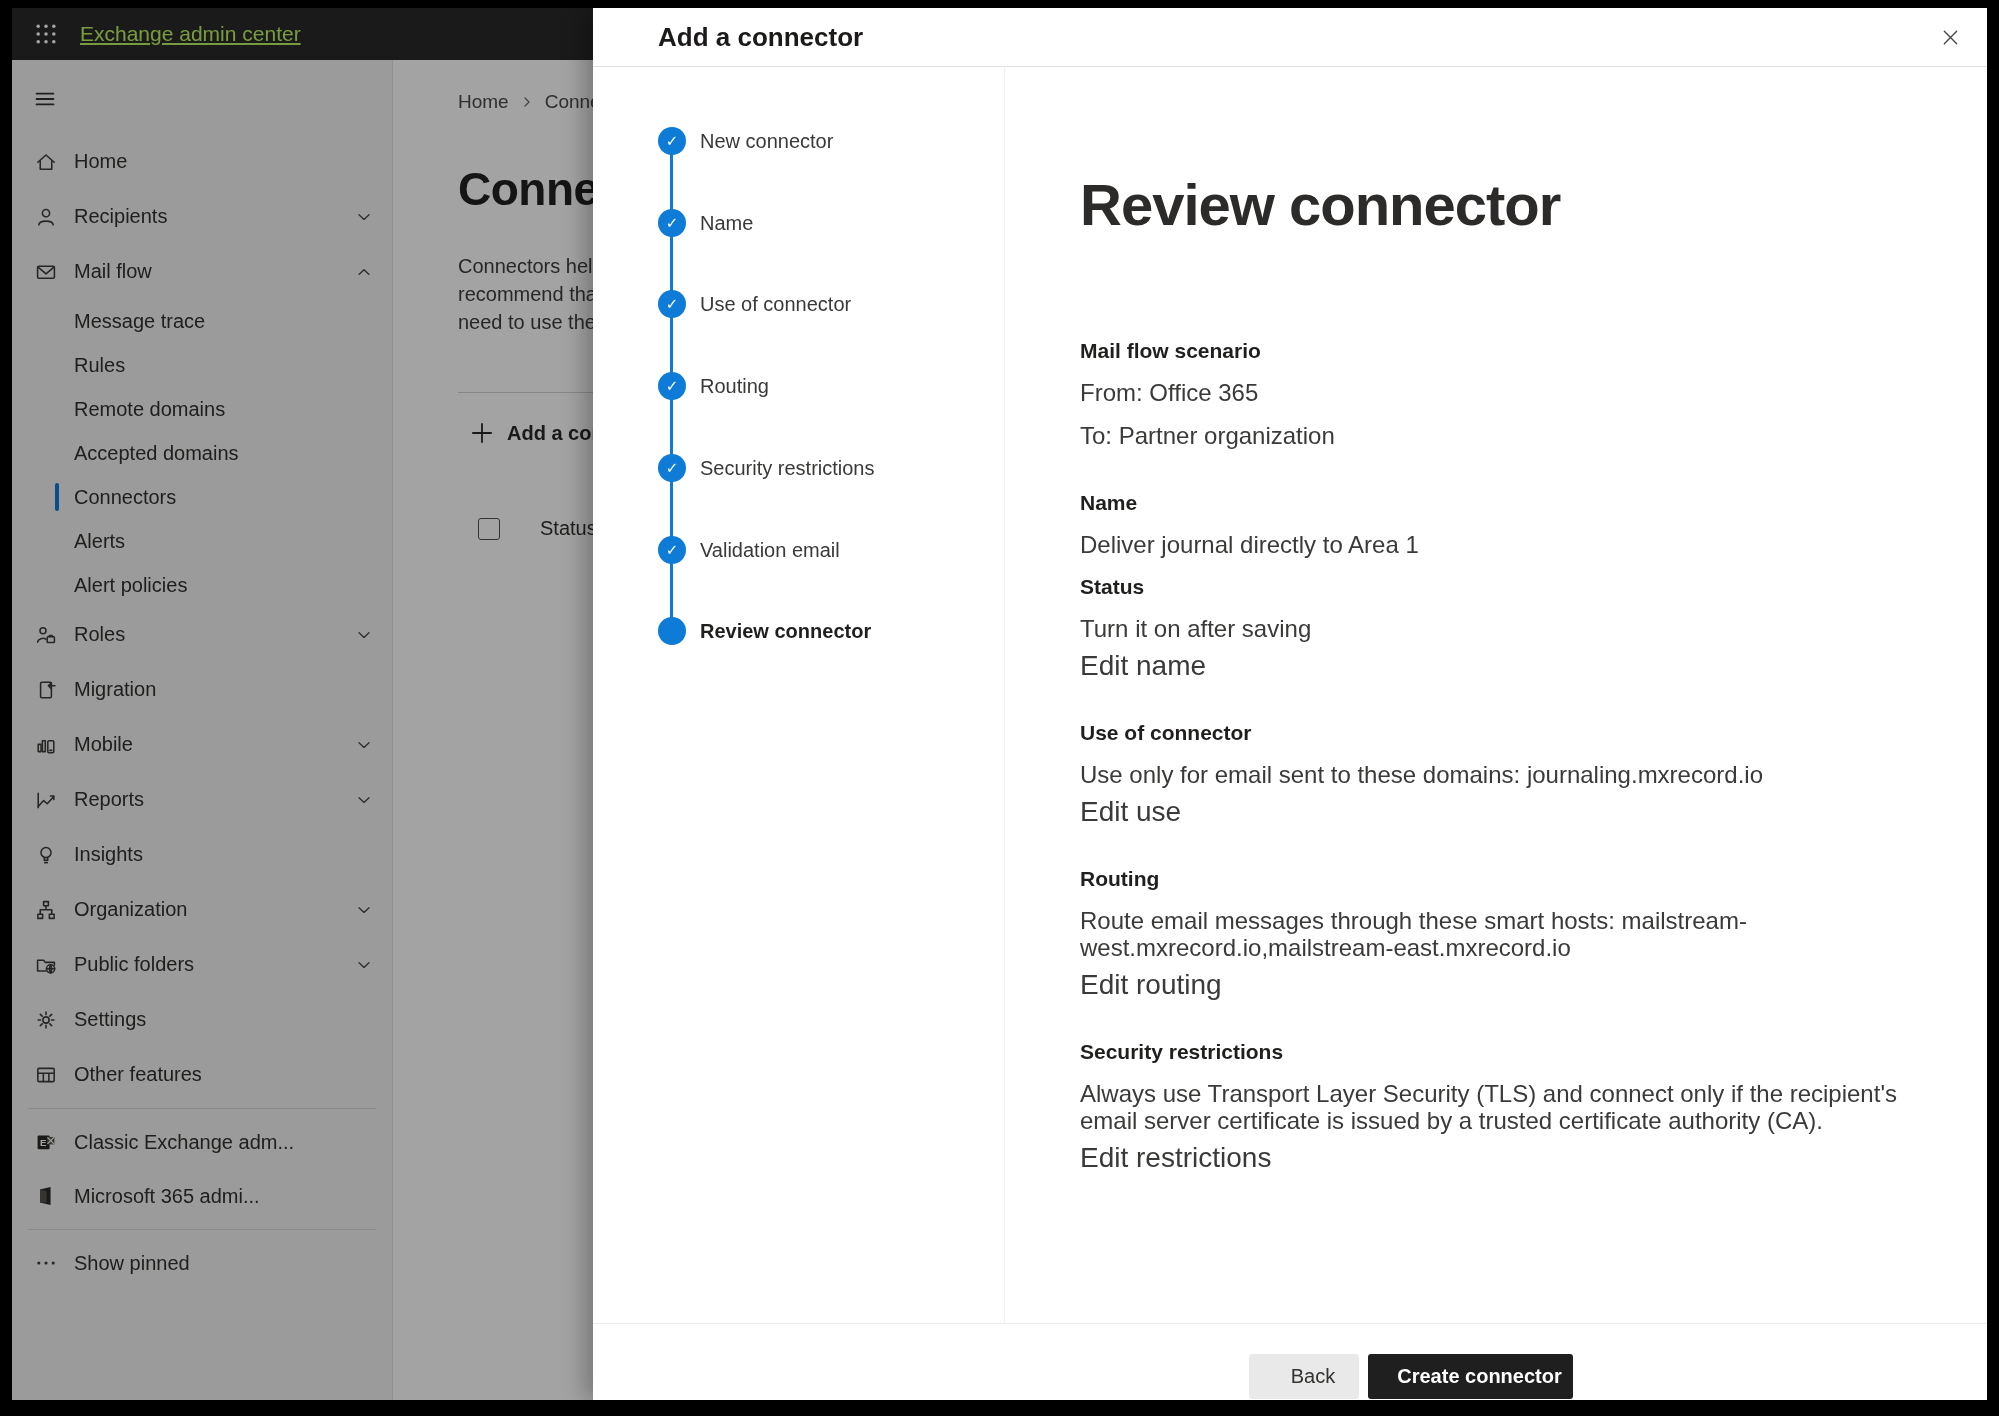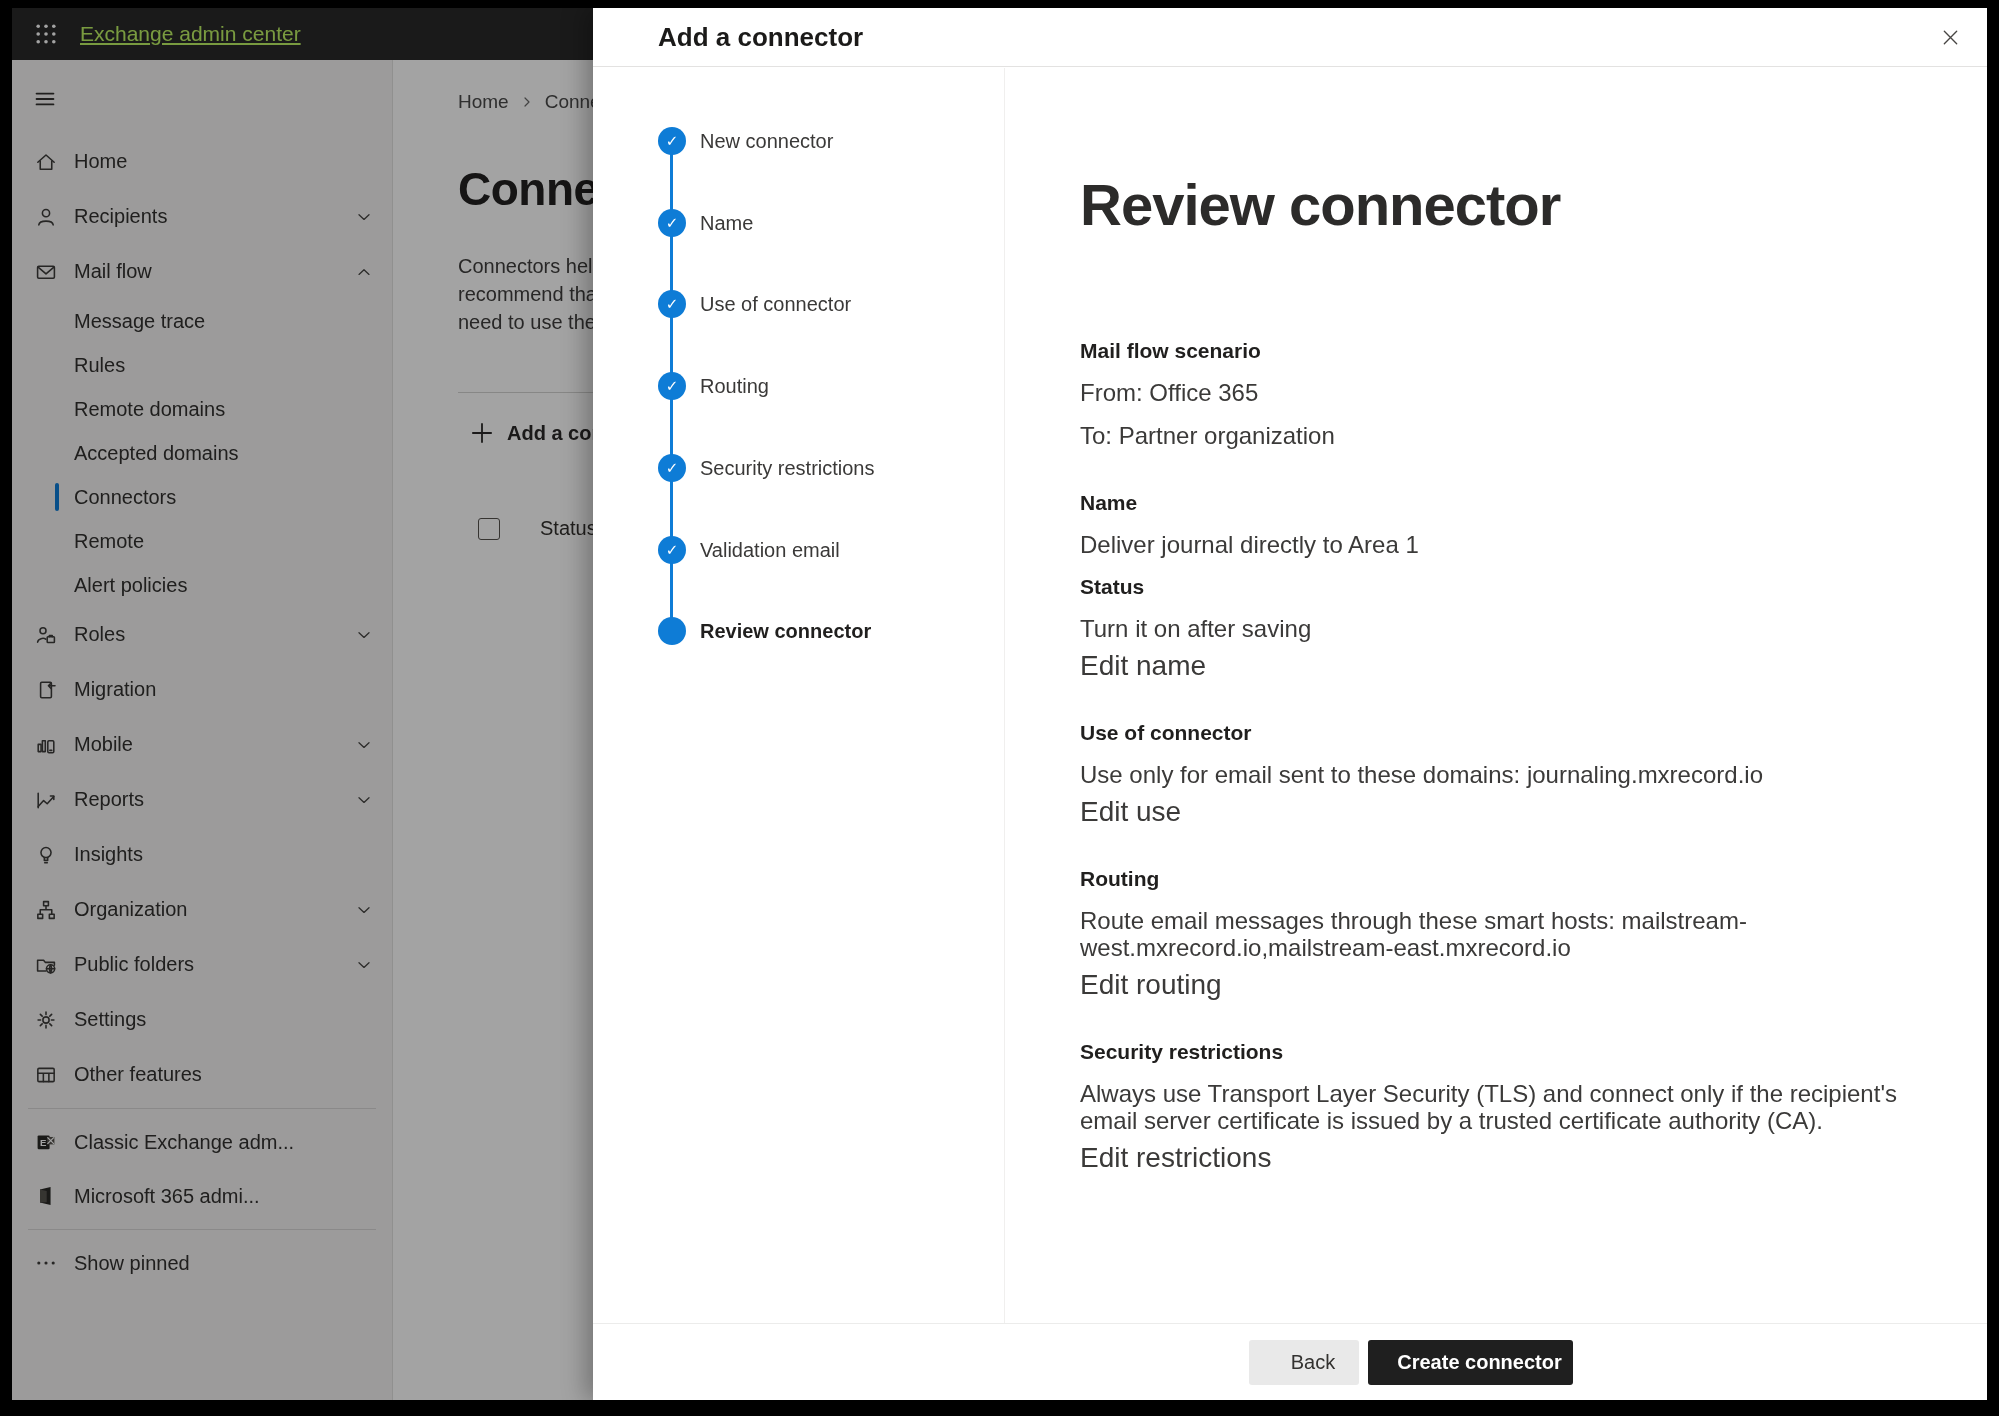--- a/index.html
+++ b/index.html
@@ -94,21 +94,21 @@
   .rv-group { margin-top:42px; }
   .rv-group:first-child { margin-top:0; }
   .rv-h { font-size:21px; font-weight:700; color:#201f1e; margin-top:17px; }
   .rv-group > .rv-h:first-child { margin-top:0; }
   .rv-p { font-size:24px; line-height:27px; color:#3b3a39; margin-top:16px; }
   .rv-link { display:block; font-size:28px; line-height:27px; color:#3b3a39; margin-top:10px; cursor:pointer; text-decoration:none; }
   .panel-footer {
     position:absolute; left:0; right:0; bottom:0; height:77px;
     background:#fff; border-top:1px solid #ececeb;
   }
-  .btn { position:absolute; top:16px; height:45px; border:none; border-radius:3px; font-family:inherit; font-size:20px; cursor:pointer;padding-left:18px; }
+  .btn { position:absolute; top:30px; height:45px; border:none; border-radius:3px; font-family:inherit; font-size:20px; cursor:pointer;padding-left:18px; }
   .btn-back { left:656px; width:110px; background:var(--backbg,#e9e9e9); color:#333230; font-weight:400; }
   .btn-create { left:775px; width:205px; background:var(--createbg,#1f1f1f); color:#ffffff; font-weight:600; }
 </style>
 </head>
 <body>
 
 <div class="app">
 
   <div class="topbar">
     <div class="waffle-btn">
@@ -186,21 +186,21 @@
           <div class="nav-item sub">
             <span class="nav-label">Remote domains</span>
           </div>
           <div class="nav-item sub">
             <span class="nav-label">Accepted domains</span>
           </div>
           <div class="nav-item sub selected">
             <span class="nav-label">Connectors</span>
           </div>
           <div class="nav-item sub">
-            <span class="nav-label">Remote</span>
+            <span class="nav-label">Alerts</span>
           </div>
           <div class="nav-item sub">
             <span class="nav-label">Alert policies</span>
           </div>
           <div class="nav-item">
             <span class="icn nav-icon">
               <svg viewBox="0 0 20 20" fill="none" stroke="currentColor" stroke-width="1.3" stroke-linecap="round" stroke-linejoin="round">
                 <circle cx="7.5" cy="6.5" r="2.5"></circle>
                 <path d="M3 16c.4-3.2 5-3.9 6.8-2.5"></path>
                 <rect x="11" y="11.5" width="6" height="4.8" rx=".6"></rect>

